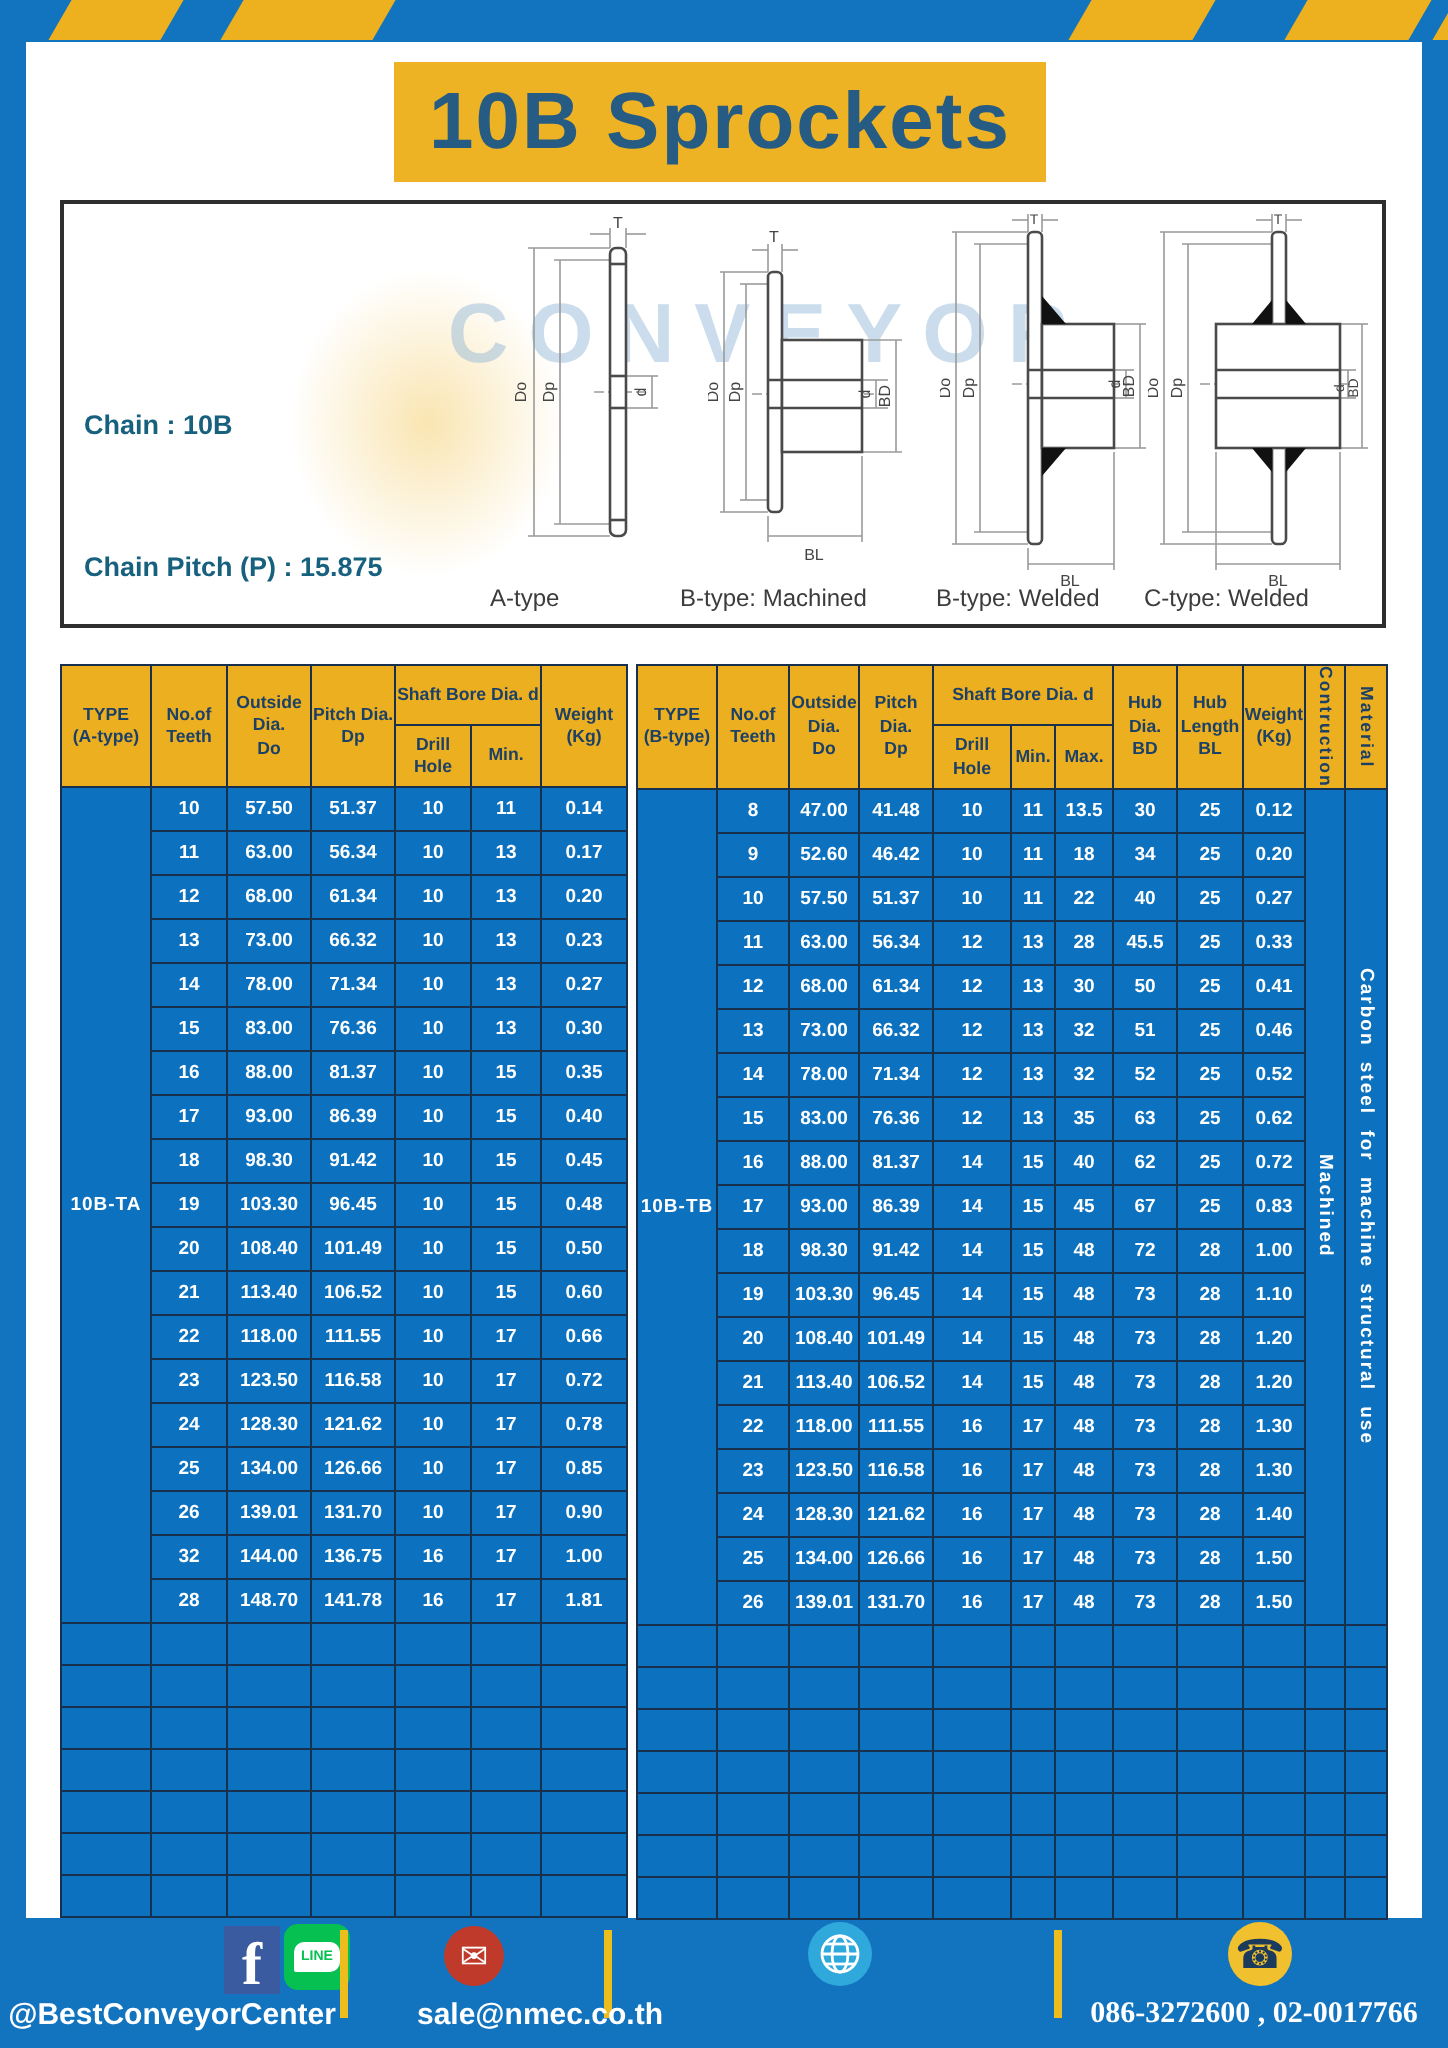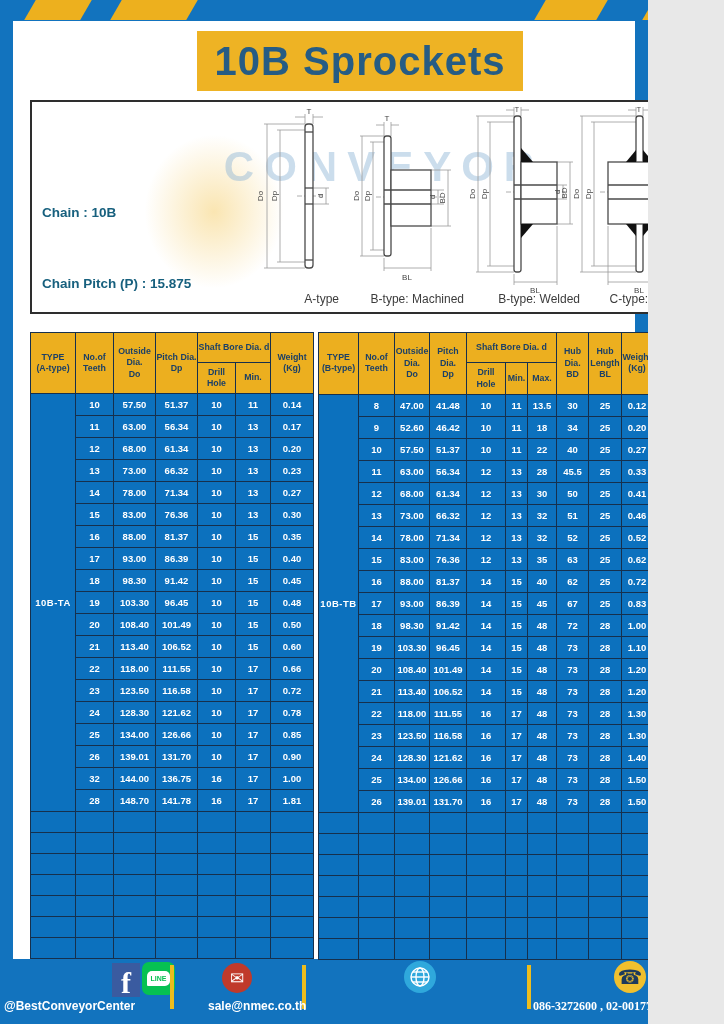--- a/index.html
+++ b/index.html
@@ -1,54 +1,54 @@
 <!DOCTYPE html>
 <html><head>
 <meta charset="utf-8">
 <style>
   html,body{margin:0;padding:0;background:#e8e8e8;}
   *{box-sizing:border-box;}
-  .page{position:relative;width:648px;height:1024px;background:#1273BE;overflow:hidden;
+  .page{position:relative;width:724px;height:1024px;background:#1273BE;overflow:hidden;
         font-family:"Liberation Sans", sans-serif;}
   .content{position:absolute;left:13px;top:21px;right:13px;bottom:65px;background:#ffffff;}
   
   .stripe{position:absolute;top:0;height:20px;background:#EDB01E;transform:skewX(-30deg);}
   
   .title-banner{position:absolute;left:197px;top:31px;width:326px;height:60px;background:#EEB324;
     display:flex;align-items:center;justify-content:center;color:#265C84;font-size:40px;
     font-weight:bold;letter-spacing:1px;}
   
   .spec-box{position:absolute;left:30px;top:100px;width:663px;height:214px;background:#fff;
     border:2px solid #2e2e2e;}
   .spec-lines{position:absolute;left:10px;top:52px;color:#17607E;font-size:13.5px;font-weight:bold;
     line-height:1.75;white-space:pre;}
   .spec-line{white-space:nowrap;}
   .wm{position:absolute;left:168px;top:42px;width:368px;text-align:center;color:rgba(140,180,212,0.45);
     font-size:42px;font-weight:bold;letter-spacing:10px;line-height:1.08;z-index:1;}
   .wm-blob{position:absolute;left:112px;top:32px;width:140px;height:155px;border-radius:50%;
     background:radial-gradient(ellipse at center, rgba(244,198,84,0.45), rgba(244,198,84,0.0) 70%);z-index:1;}
   .drawing{position:absolute;z-index:2;}
-  .draw-label{position:absolute;z-index:2;color:#3c3c3c;font-size:12px;text-align:right;}
+  .draw-label{position:absolute;z-index:2;color:#3c3c3c;font-size:12px;text-align:left;}
   
   table.spec{border-collapse:collapse;table-layout:fixed;position:absolute;z-index:2;}
   table.spec th,table.spec td{border:1.5px solid #16304d;padding:0;margin:0;overflow:hidden;}
   table.spec th{background:#ECAF1F;color:#1c4066;font-size:8.8px;font-weight:bold;
     white-space:pre-line;line-height:1.3;text-align:center;}
   table.spec td{background:#0C71BE;color:#ffffff;font-size:9.5px;font-weight:bold;text-align:center;}
   tr.hr1{height:30px;} tr.hr2{height:31px;}
   tr.data-row{height:22px;} tr.empty-row{height:21px;}
   td.type-cell{font-size:10px;letter-spacing:0.5px;}
   th.vth{writing-mode:vertical-rl;white-space:normal;font-size:8.5px;letter-spacing:1px;
     text-align:center;vertical-align:middle;}
   td.vtd{writing-mode:vertical-rl;font-size:8.8px;letter-spacing:1px;word-spacing:4px;
     text-align:center;vertical-align:middle;}
   
   .footer{position:absolute;left:0;right:0;top:959px;bottom:0;background:#1273BE;}
-  .f-text{position:absolute;top:40px;height:20px;color:#ffffff;font-size:12px;font-weight:bold;
-    white-space:nowrap;}
+  .f-text{position:absolute;top:40px;height:20px;color:#ffffff;font-size:15px;font-weight:bold;
+    text-align:center;white-space:nowrap;}
   .f-div{position:absolute;top:6px;width:4px;height:44px;background:#EDBD1D;}
   .circle-icon{position:absolute;border-radius:50%;display:flex;align-items:center;justify-content:center;}
   .fb-icon{position:absolute;width:28px;height:34px;background:#3A5BA0;color:#fff;
     display:flex;align-items:flex-end;justify-content:center;font-family:"Liberation Serif",serif;
     font-weight:bold;font-size:30px;line-height:0.95;}
   .line-icon{position:absolute;width:33px;height:33px;background:#06C152;border-radius:7px;
     display:flex;align-items:center;justify-content:center;}
   .line-bubble{background:#ffffff;border-radius:5px 5px 5px 1px;width:23px;height:15px;color:#06C152;
     font-size:7px;font-weight:bold;display:flex;align-items:center;justify-content:center;letter-spacing:0;}
   svg text{font-family:"Liberation Sans",sans-serif;}

